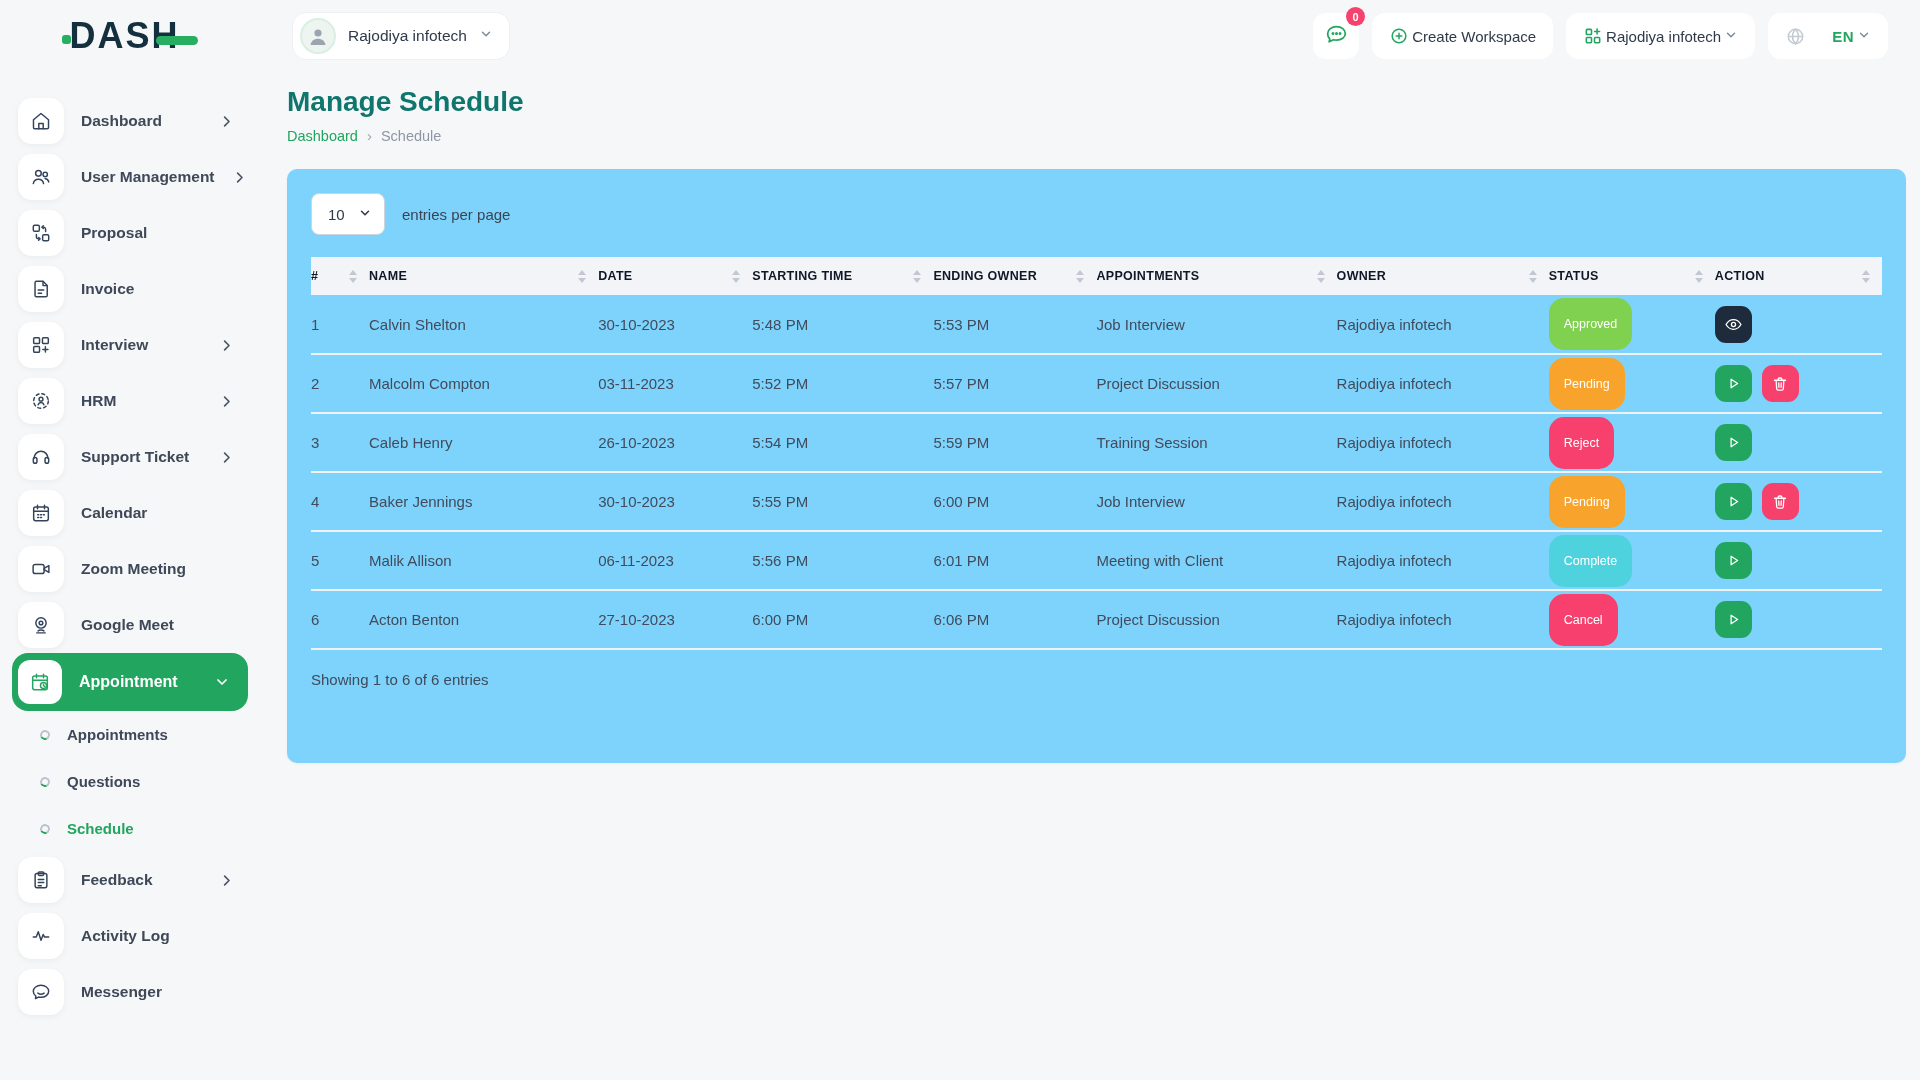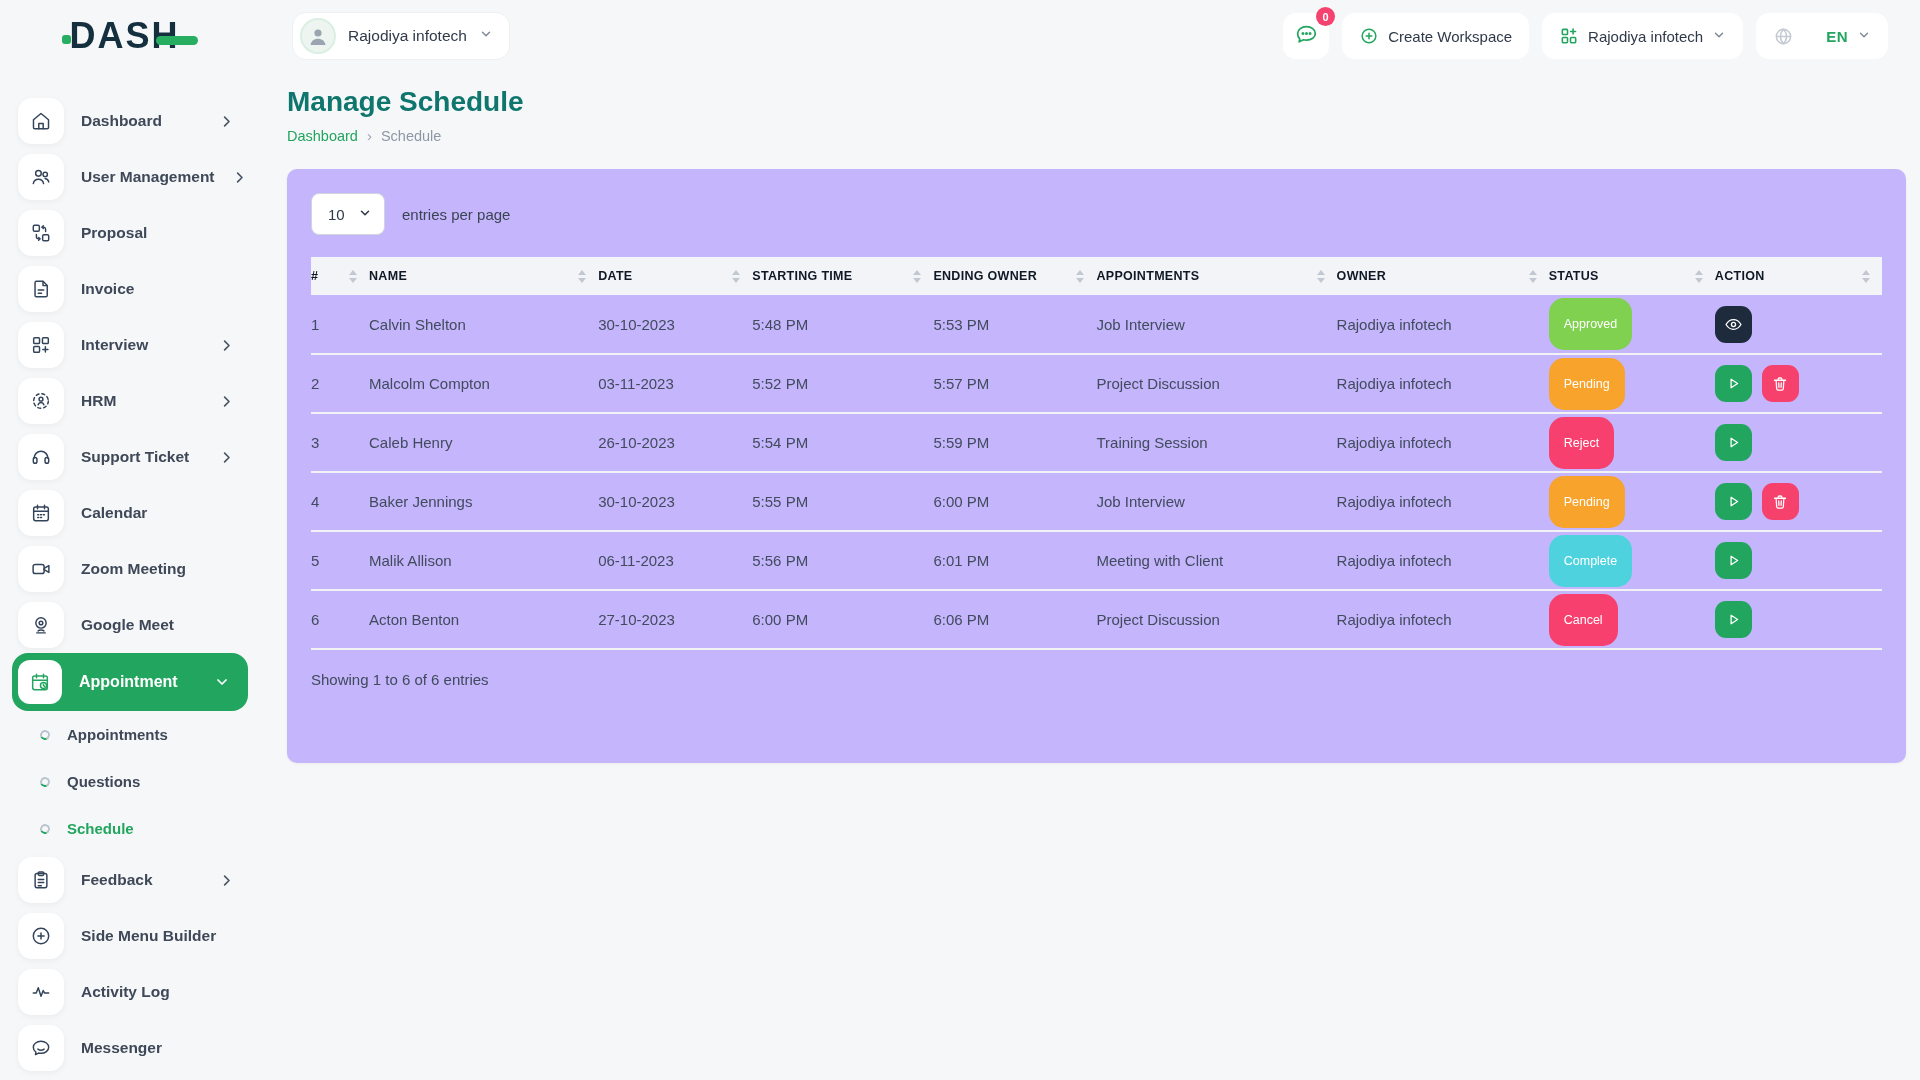--- a/index.html
+++ b/index.html
@@ -15,21 +15,21 @@
   .logo { width:260px; display:flex; align-items:center; justify-content:center; cursor:pointer; position:relative; }
   .logo-dot { width:9px; height:9px; border-radius:3px; background:#27ae60; margin-right:-2px; margin-top:6px; }
   .logo-text { font-size:36px; font-weight:800; color:#14303e; letter-spacing:2px; }
   .logo-dash { width:42px; height:9px; background:#27ae60; border-radius:5px; margin-left:-24px; margin-top:8px; }
   .user-pill { display:flex; align-items:center; gap:12px; background:#fff; border:1px solid #eef0f3; border-radius:14px; height:48px; padding:0 16px 0 7px; margin-left:32px; cursor:pointer; }
   .avatar { width:36px; height:36px; border-radius:50%; background:#eef5f0; border:2px solid #d9efe3; display:grid; place-items:center; overflow:hidden; }
   .user-pill .plabel { font-size:15.5px; color:#303a4a; }
   .topbar-right { margin-left:auto; display:flex; align-items:center; gap:13px; margin-right:32px; }
   .icon-btn { position:relative; width:46px; height:46px; background:#fff; border:none; border-radius:13px; display:grid; place-items:center; cursor:pointer; color:#22a55f; }
   .nbadge { position:absolute; top:-6px; right:-6px; min-width:19px; height:19px; border-radius:10px; background:#f5426f; color:#fff; font-size:11px; font-weight:700; display:grid; place-items:center; padding:0 5px; }
-  .pill { display:flex; align-items:center; gap:9px; background:#fff; border:none; border-radius:13px; height:46px; padding:0 17px; font-family:inherit; font-size:15px; color:#2f3949; cursor:pointer; }
+  .pill { display:flex; align-items:center; gap:3px; background:#fff; border:none; border-radius:13px; height:46px; padding:0 17px; font-family:inherit; font-size:15px; color:#2f3949; cursor:pointer; }
   .pill .lang { color:#22a55f; font-weight:700; letter-spacing:.5px;margin-left:23px; }
   .chev-dn { color:#7c8695; }
   
   .sidebar { position:absolute; top:72px; left:0; width:260px; bottom:0; padding-top:21px; overflow:hidden; }
   .nav-item { display:flex; align-items:center; height:56px; padding-left:18px; gap:17px; cursor:pointer; }
   .icon-box { width:46px; height:46px; background:#fff; border-radius:14px; display:grid; place-items:center; color:#33435a; box-shadow:0 2px 6px rgba(23,31,60,.05); flex:none; }
   .nav-label { font-size:15.5px; font-weight:600; color:#3e4858; white-space:nowrap; }
   .nav-chev { margin-left:auto; margin-right:26px; color:#4a5565; display:flex; }
   .nav-item.active { background:#22a55f; border-radius:16px; margin:0 12px 0 12px; padding-left:6px; height:58px; }
   .nav-item.active .icon-box { width:44px; height:44px; border-radius:12px; color:#22a55f; box-shadow:none; }
@@ -39,21 +39,21 @@
   .bullet { width:10px; height:10px; border-radius:50%; border:2px solid #b9c3cf; border-bottom-color:#22a55f; transform:rotate(20deg); flex:none; }
   .sub-label { font-size:15px; font-weight:600; color:#3e4858; }
   .sub-item.active .sub-label { color:#22a55f; font-weight:700; }
   
   .main { position:absolute; left:260px; top:72px; right:0; bottom:0; padding:14px 14px 0 27px; }
   .page-title { font-size:28px; font-weight:700; color:#0f766e; }
   .breadcrumb { display:flex; align-items:center; gap:9px; margin-top:9px; font-size:14.5px; }
   .bc-home { color:#22a55f; cursor:pointer; }
   .bc-sep { color:#9aa3b0; font-size:15px; }
   .bc-cur { color:#8e97a5; }
-  .card { margin-top:25px; background:#c4b5fd; border-radius:10px; box-shadow:0 1px 3px rgba(20,30,60,.05); padding:24px; height:594px; }
+  .card { margin-top:25px; background:#7dd3fc; border-radius:10px; box-shadow:0 1px 3px rgba(20,30,60,.05); padding:24px; height:594px; }
   .controls { display:flex; align-items:center; }
   .page-size { display:flex; align-items:center; justify-content:space-between; width:74px; height:42px; border:1px solid #cfd5dd; border-radius:8px; padding:0 12px 0 16px; font-size:15px; color:#2f3949; cursor:pointer; background:#fff; }
   .entries-label { margin-left:17px; font-size:15px; color:#3b4453; }
   .search-input { margin-left:auto; width:202px; height:42px; border:1px solid #d5dae1; border-radius:8px; padding:0 14px; font-family:inherit; font-size:15px; color:#3b4453; outline:none; background:#fff; }
   .search-input::placeholder { color:#8a93a2; }
   
   table { width:100%; border-collapse:collapse; margin-top:22px; table-layout:fixed; }
   thead th { background:#f2f4f7; height:38px; font-size:12.5px; font-weight:700; color:#101826; text-align:left; padding:0 10px 0 0; letter-spacing:.3px; white-space:nowrap; cursor:pointer; }
   thead th:first-child { padding-left:0; }
   .th-inner { display:flex; align-items:center; justify-content:space-between; }
@@ -309,29 +309,20 @@
       <span class="nav-label">Feedback</span>
       <span class="nav-chev">
         <svg width="15" height="15" viewBox="0 0 24 24" fill="none" stroke="currentColor" stroke-width="2.6" stroke-linecap="round" stroke-linejoin="round">
           <path d="m9 5 7 7-7 7"></path>
         </svg>
       </span>
     </div>
     <div class="nav-item">
       <span class="icon-box">
         <svg width="22" height="22" viewBox="0 0 24 24" fill="none" stroke="currentColor" stroke-width="1.6" stroke-linecap="round" stroke-linejoin="round">
-          <circle cx="12" cy="12" r="8.4"></circle>
-          <path d="M12 8.6v6.8M8.6 12h6.8"></path>
-        </svg>
-      </span>
-      <span class="nav-label">Side Menu Builder</span>
-    </div>
-    <div class="nav-item">
-      <span class="icon-box">
-        <svg width="22" height="22" viewBox="0 0 24 24" fill="none" stroke="currentColor" stroke-width="1.6" stroke-linecap="round" stroke-linejoin="round">
           <path d="M3.6 13h3.2l2.2-5.6 3 9.2 2.4-6.2 1.4 2.6h4.6"></path>
         </svg>
       </span>
       <span class="nav-label">Activity Log</span>
     </div>
     <div class="nav-item">
       <span class="icon-box">
         <svg width="22" height="22" viewBox="0 0 24 24" fill="none" stroke="currentColor" stroke-width="1.6" stroke-linecap="round" stroke-linejoin="round">
           <path d="M20.4 11.2c0 3.7-3.8 6.6-8.4 6.6-.9 0-1.8-.1-2.6-.3L6 19.2l.4-2.7c-1.7-1.2-2.8-3.1-2.8-5.3 0-3.7 3.8-6.6 8.4-6.6s8.4 2.9 8.4 6.6z"></path>
           <path d="M8.6 13.2c2 1.4 4.8 1.4 6.8 0"></path>

